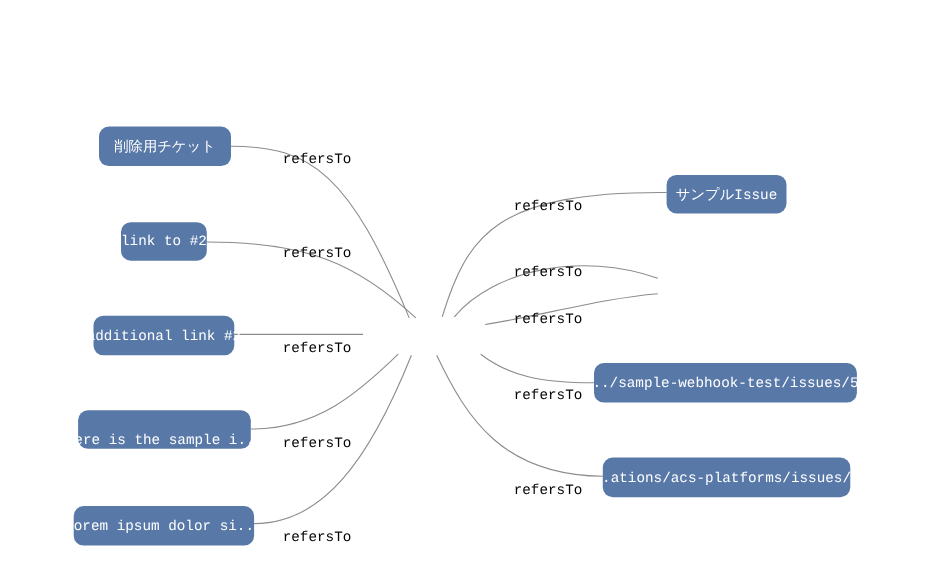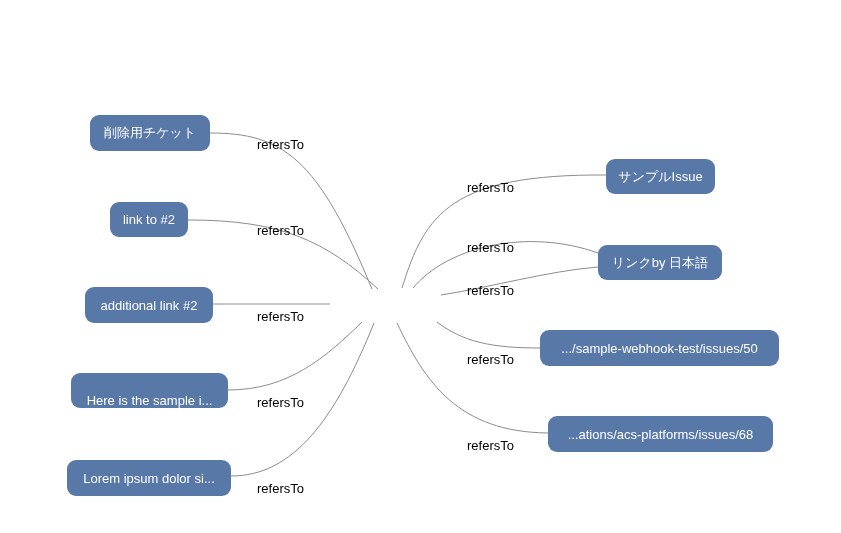--- a/index.html
+++ b/index.html
@@ -1,20 +1,20 @@
 <!DOCTYPE html>
 <html style="--canvas_bg: #ffffff; --node_fill: #5878a8; --center_fill: #e94f7b; --node_text: #ffffff; --edge_stroke: #8c8c8c; --edge_label_text: #000000;"><head>
 <meta charset="utf-8">
 <style>
   html, body { margin: 0; padding: 0; background: #ffffff; }
   .canvas {
     position: relative;
     width: 841px; height: 533px;
     background: var(--canvas_bg, #ffffff);
-    font-family: Liberation Sans, sans-serif;
+    font-family: Liberation Mono, monospace;
     overflow: hidden;
   }
   .edge-layer { position: absolute; left: 0; top: 0; }
   .edge {
     fill: none;
     stroke: var(--edge_stroke, #8c8c8c);
     stroke-width: 1;
   }
   .edge-label {
     position: absolute;
@@ -79,23 +79,20 @@
   </div>
   <div class="node" style="left: 71px; top: 373px; width: 157px; height: 35px; align-items: flex-end;">
     <span class="node-label">Here is the sample i...</span>
   </div>
   <div class="node" style="left: 67px; top: 460px; width: 164px; height: 36px;">
     <span class="node-label">Lorem ipsum dolor si...</span>
   </div>
   <div class="node" style="left: 606px; top: 159px; width: 109px; height: 35px; align-items: center;">
     <span class="node-label">サンプルIssue</span>
   </div>
-  <div class="node" style="left: 598px; top: 245px; width: 124px; height: 35px;">
-    <span class="node-label">リンクby 日本語</span>
-  </div>
   <div class="node" style="left: 540px; top: 330px; width: 239px; height: 36px;">
     <span class="node-label">.../sample-webhook-test/issues/50</span>
   </div>
   <div class="node" style="left: 548px; top: 416px; width: 225px; height: 36px;">
     <span class="node-label">...ations/acs-platforms/issues/68</span>
   </div>
 
 </div>
 
 </body></html>

